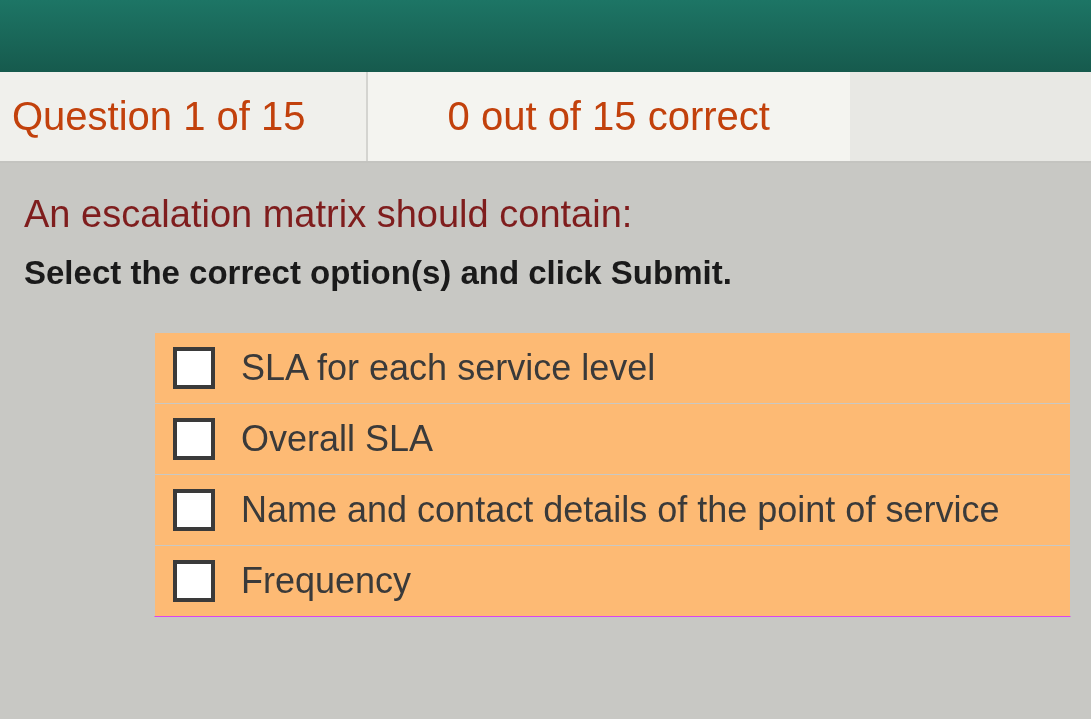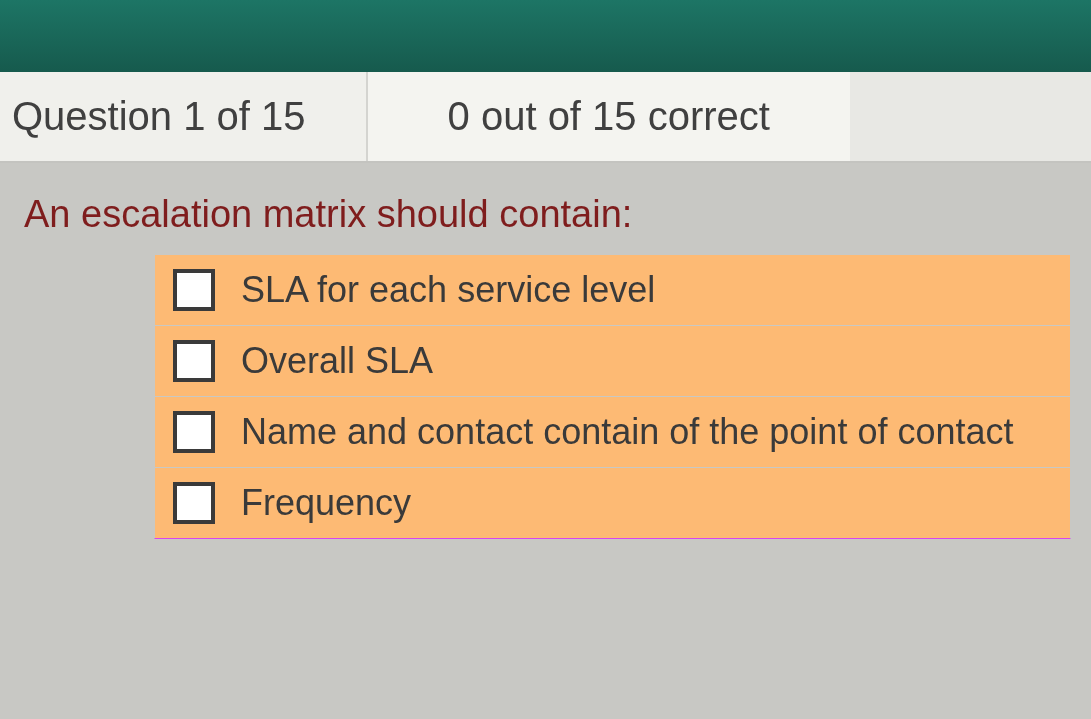--- a/index.html
+++ b/index.html
@@ -22,21 +22,21 @@
     }
     .status-row {
       display: flex;
       background: #e8e8e4;
       border-bottom: 2px solid #c4c4c0;
     }
     .status-cell {
       padding: 22px 30px;
       font-size: 40px;
       font-weight: 500;
-      color: #404040;
+      color: #c2410c;
       border-right: 2px solid #d4d4d0;
       background: #f0f0ec;
     }
     .status-cell:first-child {
       padding-left: 12px;
       padding-right: 60px;
     }
     .status-cell:last-child {
       font-weight: 400;
       border-right: none;
@@ -95,32 +95,33 @@
 
 <div class="top-bar"></div>
 
 <div class="status-row">
   <div class="status-cell">Question 1 of 15</div>
   <div class="status-cell">0 out of 15 correct</div>
 </div>
 
 <div class="question-area">
   <div class="question-text">An escalation matrix should contain:</div>
+  <div class="instruction-text">Select the correct option(s) and click Submit.</div>
 
   <div class="options-container">
     <div class="option-row">
       <div class="checkbox"></div>
       <div class="option-label">SLA for each service level</div>
     </div>
     <div class="option-row">
       <div class="checkbox"></div>
       <div class="option-label">Overall SLA</div>
     </div>
     <div class="option-row">
       <div class="checkbox"></div>
-      <div class="option-label">Name and contact contain of the point of contact</div>
+      <div class="option-label">Name and contact details of the point of service</div>
     </div>
     <div class="option-row">
       <div class="checkbox"></div>
       <div class="option-label">Frequency</div>
     </div>
   </div>
 </div>
 
 </body></html>

